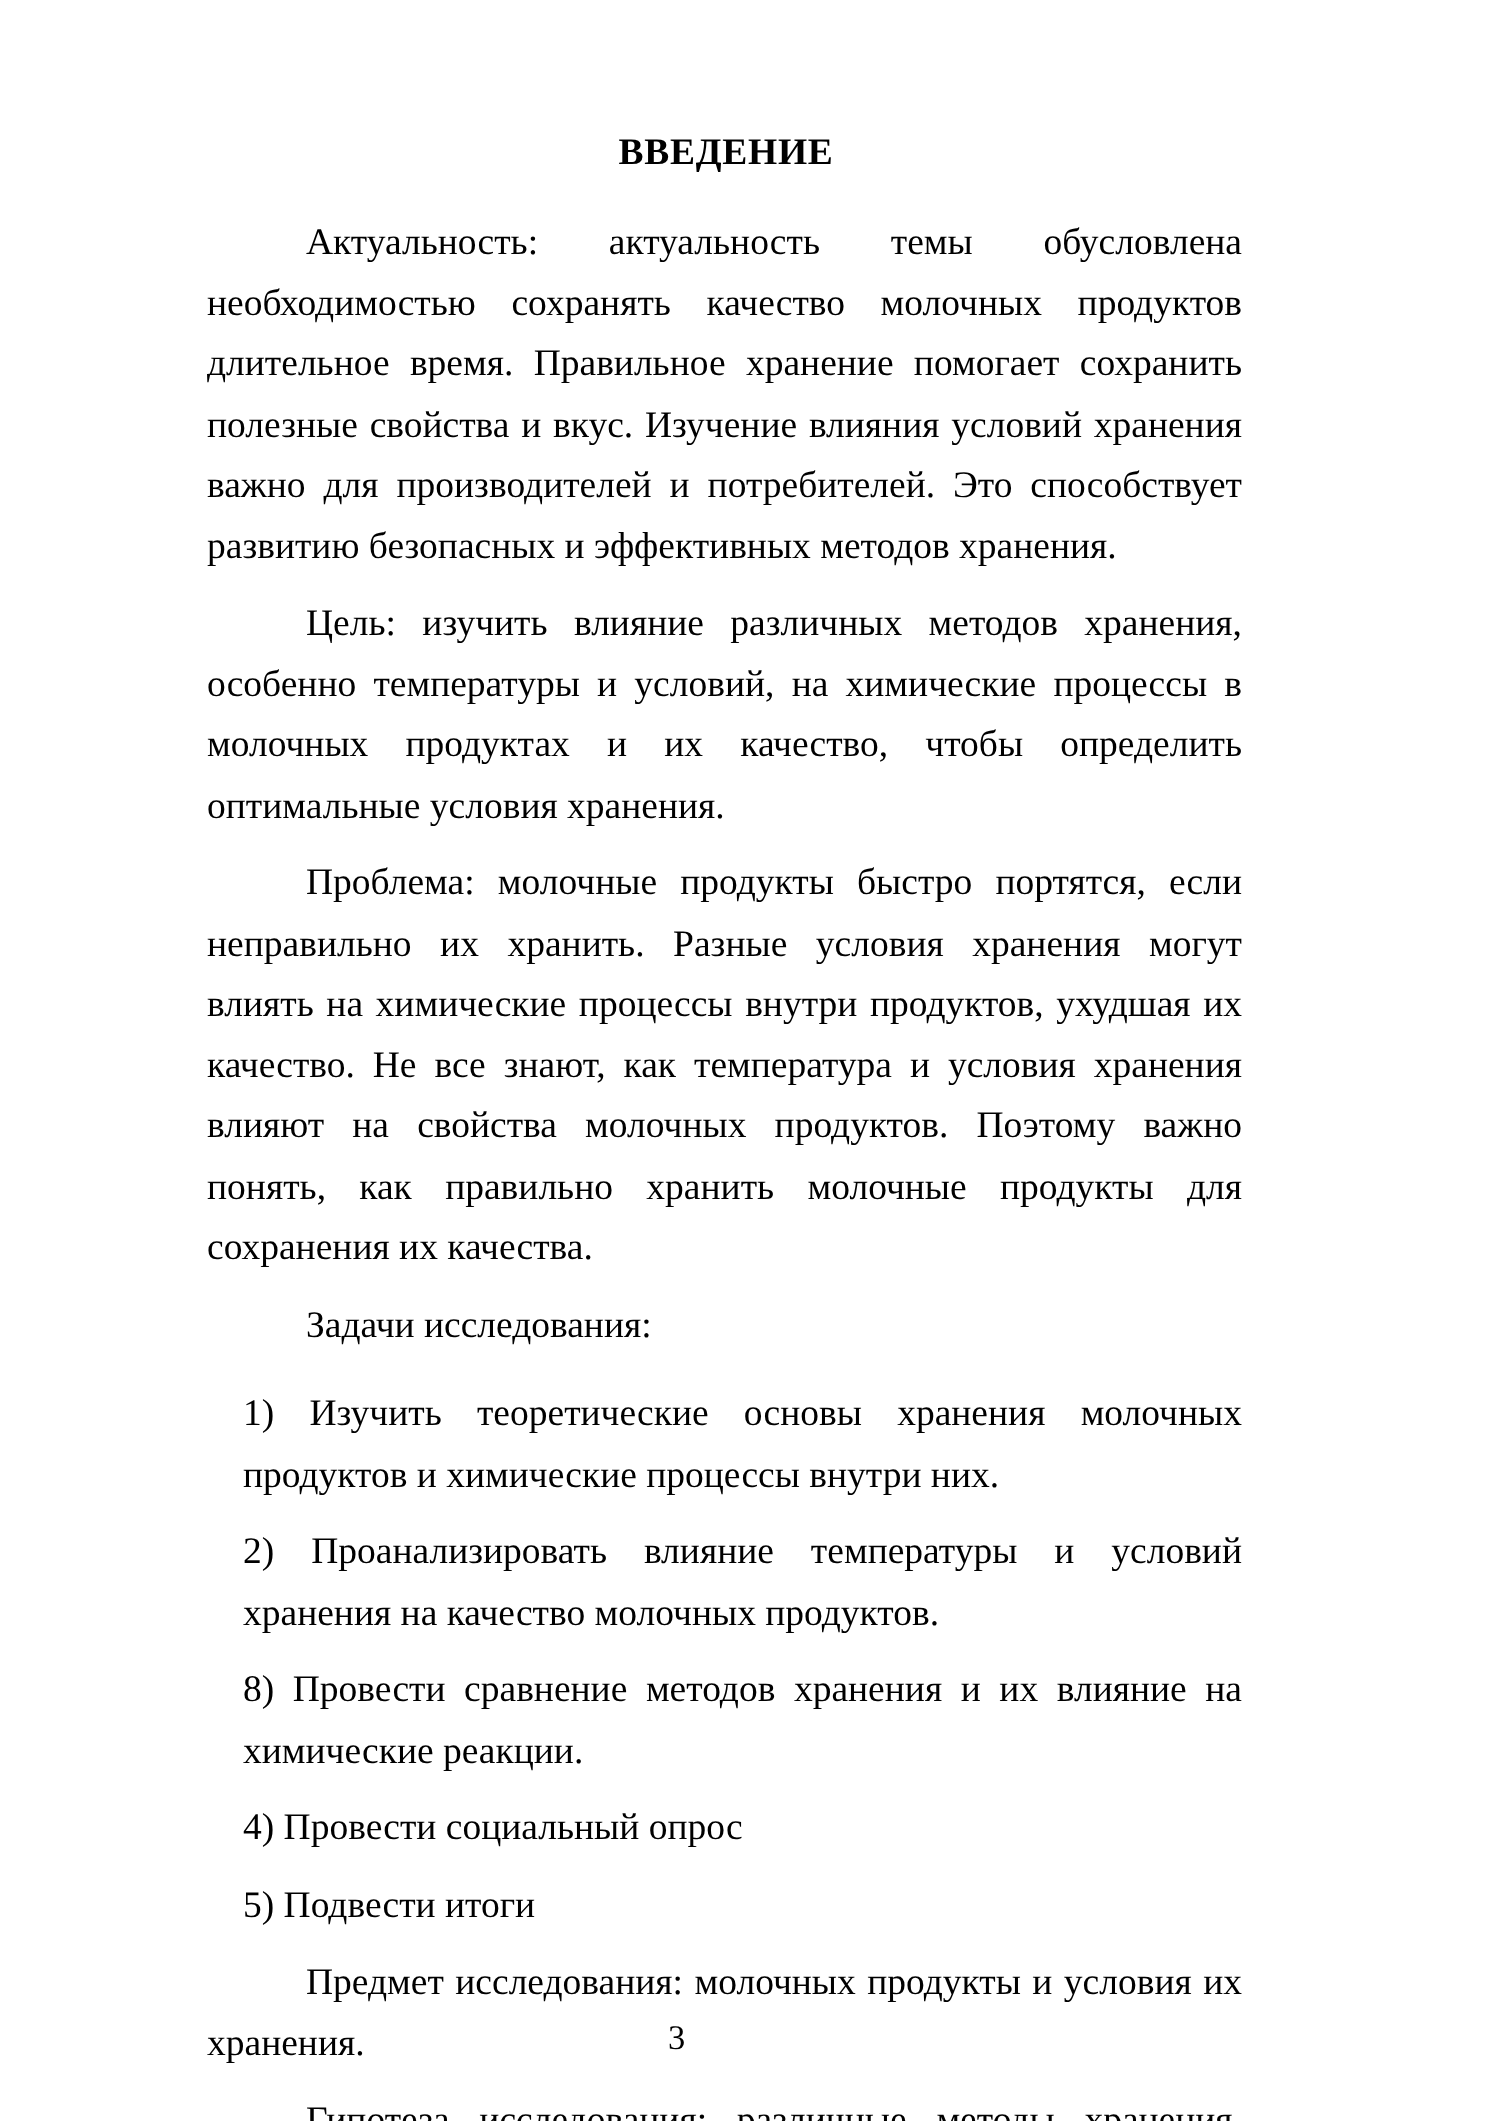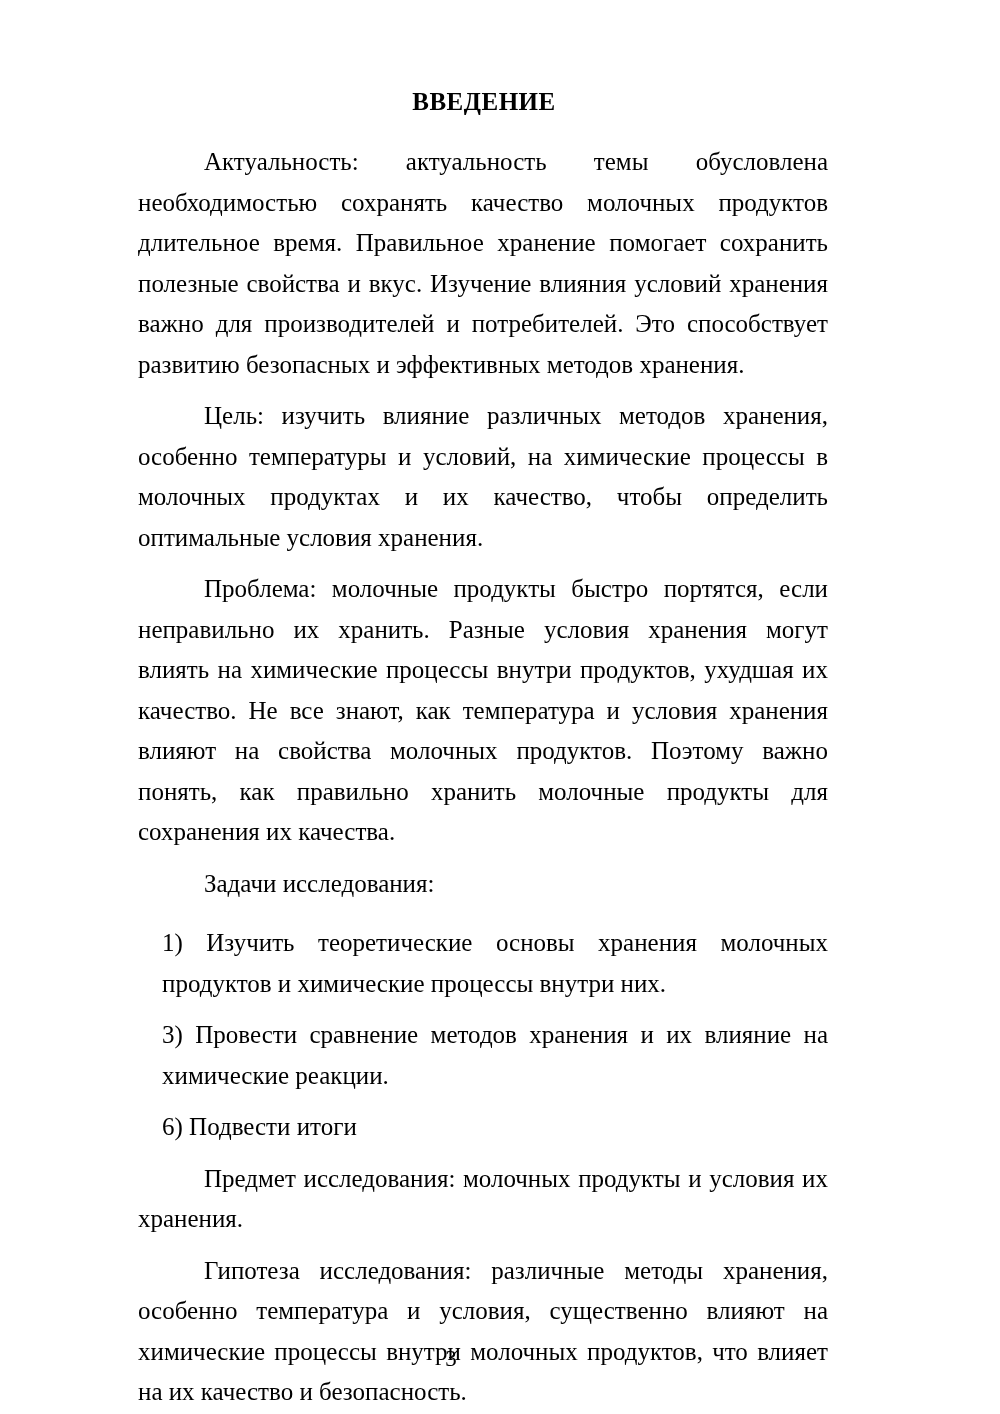--- a/index.html
+++ b/index.html
@@ -60,19 +60,21 @@
 
 <div class="page">
 
   <h1 class="doc-title">ВВЕДЕНИЕ</h1>
 
   <p class="para">Актуальность: актуальность темы обусловлена необходимостью сохранять качество молочных продуктов длительное время. Правильное хранение помогает сохранить полезные свойства и вкус. Изучение влияния условий хранения важно для производителей и потребителей. Это способствует развитию безопасных и эффективных методов хранения.</p>
   <p class="para">Цель: изучить влияние различных методов хранения, особенно температуры и условий, на химические процессы в молочных продуктах и их качество, чтобы определить оптимальные условия хранения.</p>
   <p class="para">Проблема: молочные продукты быстро портятся, если неправильно их хранить. Разные условия хранения могут влиять на химические процессы внутри продуктов, ухудшая их качество. Не все знают, как температура и условия хранения влияют на свойства молочных продуктов. Поэтому важно понять, как правильно хранить молочные продукты для сохранения их качества.</p>
   <p class="para tasks-head">Задачи исследования:</p>
   <p class="para task">1) Изучить теоретические основы хранения молочных продуктов и химические процессы внутри них.</p>
-  <p class="para task">3) Провести сравнение методов хранения и их влияние на химические реакции.</p>
-  <p class="para task">6) Подвести итоги</p>
+  <p class="para task">2) Проанализировать влияние температуры и условий хранения на качество молочных продуктов.</p>
+  <p class="para task">8) Провести сравнение методов хранения и их влияние на химические реакции.</p>
+  <p class="para task">4) Провести социальный опрос</p>
+  <p class="para task">5) Подвести итоги</p>
   <p class="para">Предмет исследования: молочных продукты и условия их хранения.</p>
   <p class="para">Гипотеза исследования: различные методы хранения, особенно температура и условия, существенно влияют на химические процессы внутри молочных продуктов, что влияет на их качество и безопасность.</p>
 
   <div class="page-number">3</div>
 </div>
 
 </body></html>

